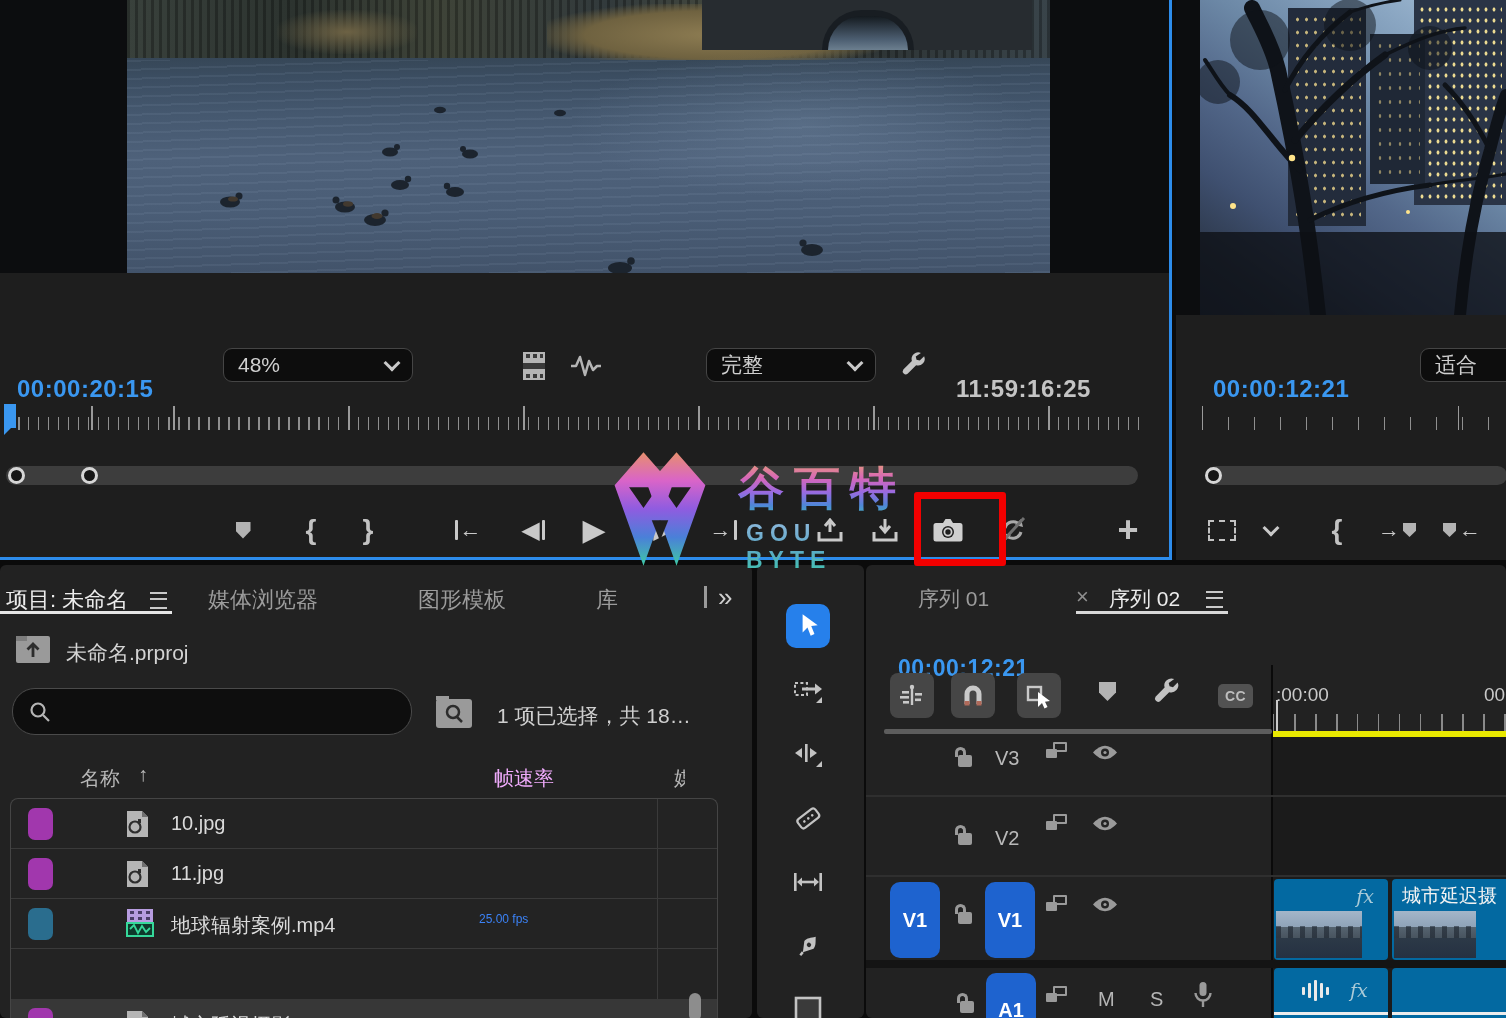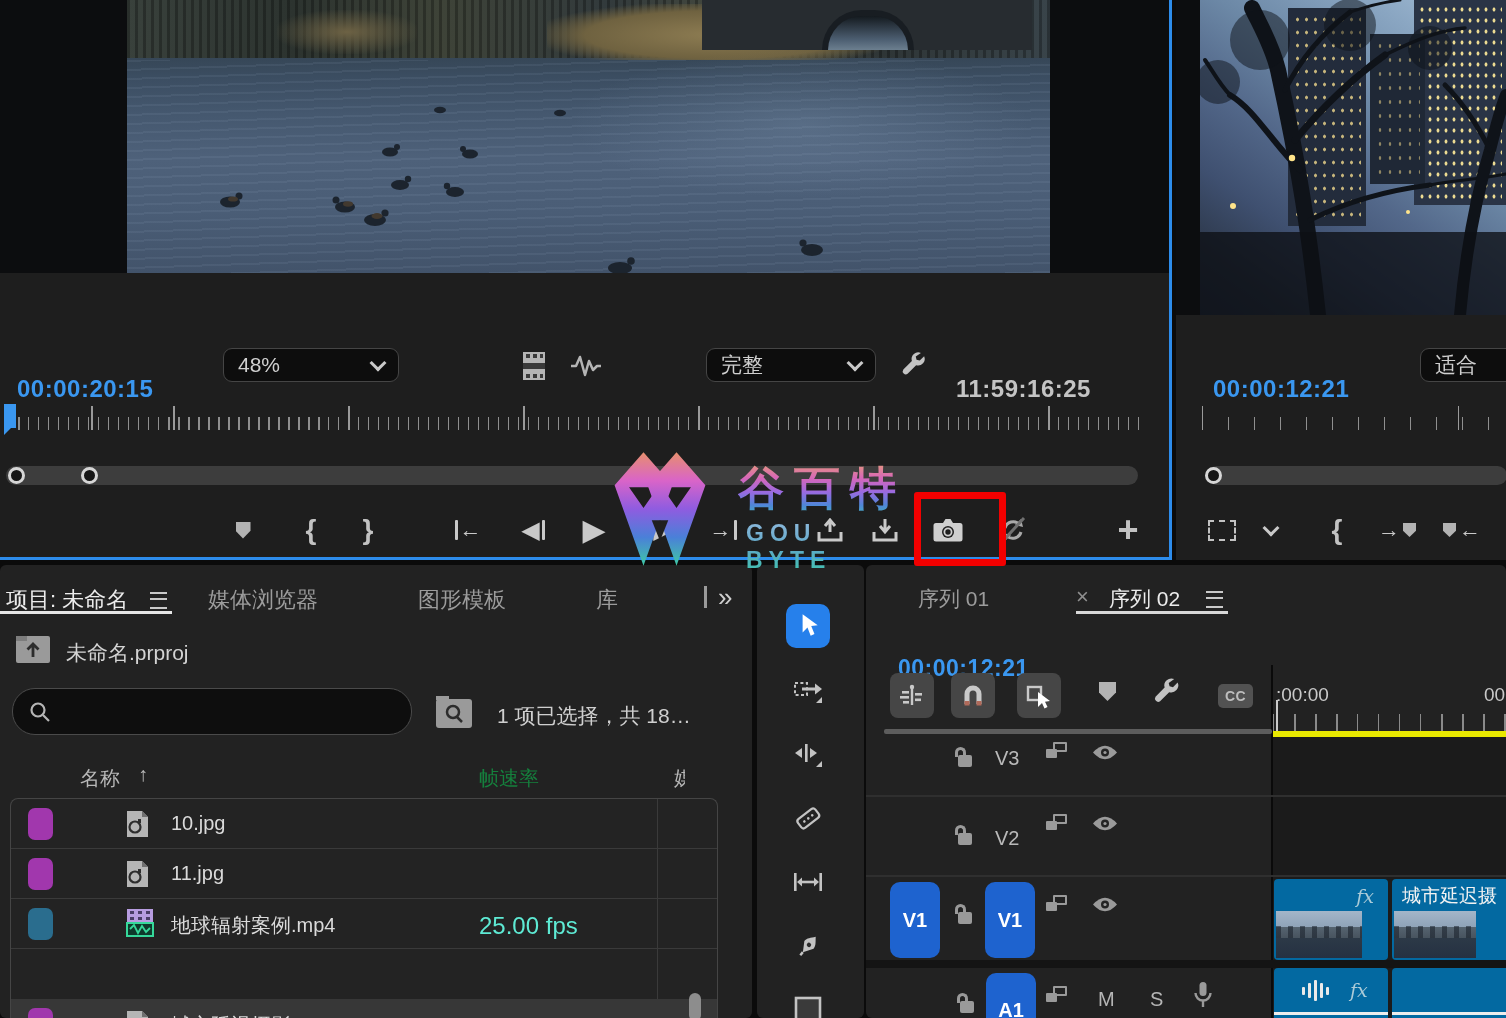--- a/index.html
+++ b/index.html
@@ -26,21 +26,21 @@
   .blueline{position:absolute;background:#2d8ceb;}
   
   .tab{position:absolute;font-size:22px;color:#9c9c9c;white-space:nowrap;}
   .tab.active{color:#ececec;}
   .hamb{position:absolute;width:17px;height:13px;border-top:2px solid #c9c9c9;border-bottom:2px solid #c9c9c9;}
   .hamb::after{content:"";position:absolute;left:0;right:0;top:4px;height:2px;background:#c9c9c9;}
   .chip{position:absolute;width:25px;height:32px;border-radius:7px;}
   .chip.purple{background:#a137ad;}
   .chip.blue{background:#2a6d8e;}
   .rowname{position:absolute;font-size:20px;color:#dadada;white-space:nowrap;}
-  .fps{position:absolute;font-size:24px;color:#5eead4;}
+  .fps{position:absolute;font-size:12px;color:#3b82f6;}
   .rowline{position:absolute;height:1px;background:#3a3a3a;}
   
   .tool{position:absolute;left:786px;width:44px;height:44px;display:flex;align-items:center;justify-content:center;}
   .tool.active{background:#2680eb;border-radius:10px;}
   
   .tbtn{position:absolute;width:44px;height:45px;background:#464646;border-radius:8px;display:flex;align-items:center;justify-content:center;}
   .trklbl{position:absolute;font-size:20px;color:#b9b9b9;font-weight:400;}
   .target{position:absolute;width:50px;background:#1e63cf;border-radius:10px;color:#fff;font-weight:700;font-size:20px;display:flex;align-items:center;justify-content:center;}
   .lockw{position:absolute;width:20px;height:22px;}
   .shackle{position:absolute;left:0;top:0;width:11px;height:10px;border:3px solid #9a9a9a;border-bottom:none;border-radius:7px 7px 0 0;box-sizing:border-box;}
@@ -111,21 +111,21 @@
       </g>
       <g fill="#42392f">
           <ellipse cx="221" cy="204" rx="5" ry="2.8"></ellipse>
           <ellipse cx="250" cy="216" rx="5.5" ry="3"></ellipse>
           <ellipse cx="106" cy="199" rx="5" ry="2.6"></ellipse>
         </g>
     </svg>
   </div>
 
   <div class="tc" style="left:17px;top:352px;">00:00:20:15</div>
-  <div class="dd" style="left:223px;top:348px;width:176px;">
+  <div class="dd" style="left:223px;top:348px;width:190px;">
     <span>48%</span>
     <span class="chev"></span>
   </div>
   <svg class="abs" style="left:521px;top:351px;" width="26" height="30" viewBox="0 0 26 30">
     <rect x="2" y="1" width="22" height="28" fill="#b5b5b5"></rect>
     <rect x="2" y="12" width="22" height="6" fill="#3a3a3a"></rect>
     <g fill="#3a3a3a">
         <rect x="5" y="3" width="4" height="4"></rect>
         <rect x="12" y="3" width="4" height="4"></rect>
         <rect x="19" y="3" width="3" height="4"></rect>
@@ -336,21 +336,21 @@
   <svg class="abs" style="left:436px;top:696px;" width="36" height="32" viewBox="0 0 36 32">
     <rect y="3" width="36" height="29" rx="3" fill="#9a9a9a"></rect>
       <rect width="13" height="4" fill="#9a9a9a"></rect>
     <circle cx="17" cy="16" r="6" fill="none" stroke="#2c2c2c" stroke-width="2.5"></circle>
       <line x1="21" y1="21" x2="26" y2="26" stroke="#2c2c2c" stroke-width="2.5"></line>
   </svg>
   <div class="rowname" style="left:497px;top:702px;font-size:21px;color:#cfcfcf;">1 项已选择，共 18…</div>
 
   <div class="rowname" style="left:80px;top:765px;color:#b8b8b8;">名称</div>
   <div class="rowname" style="left:138px;top:763px;color:#b8b8b8;">↑</div>
-  <div class="rowname" style="left:479px;top:765px;color:#15803d;">帧速率</div>
+  <div class="rowname" style="left:494px;top:765px;color:#f0abfc;">帧速率</div>
   <div class="abs" style="left:674px;top:765px;width:11px;height:24px;overflow:hidden;"><span class="rowname" style="position:static;color:#b8b8b8;">媒</span></div>
 
   <div class="abs" style="left:10px;top:798px;width:708px;height:220px;border:1px solid #454545;border-radius:8px 8px 0 0;border-bottom:none;box-sizing:border-box;overflow:hidden;background:#232323;">
     <div class="abs" style="left:646px;top:0;width:1px;height:220px;background:#3a3a3a;"></div>
 
     <div class="abs" style="left:0;top:0;width:708px;height:50px;">
       <span class="chip purple" style="left:17px;top:9px;"></span>
       <svg class="abs" style="left:115px;top:11px;" width="23" height="28" viewBox="0 0 23 28">
         <path d="M1 1h15l6 6v20H1z" fill="#b5b5b5"></path>
           <path d="M16 1l6 6h-6z" fill="#6f6f6f"></path>

